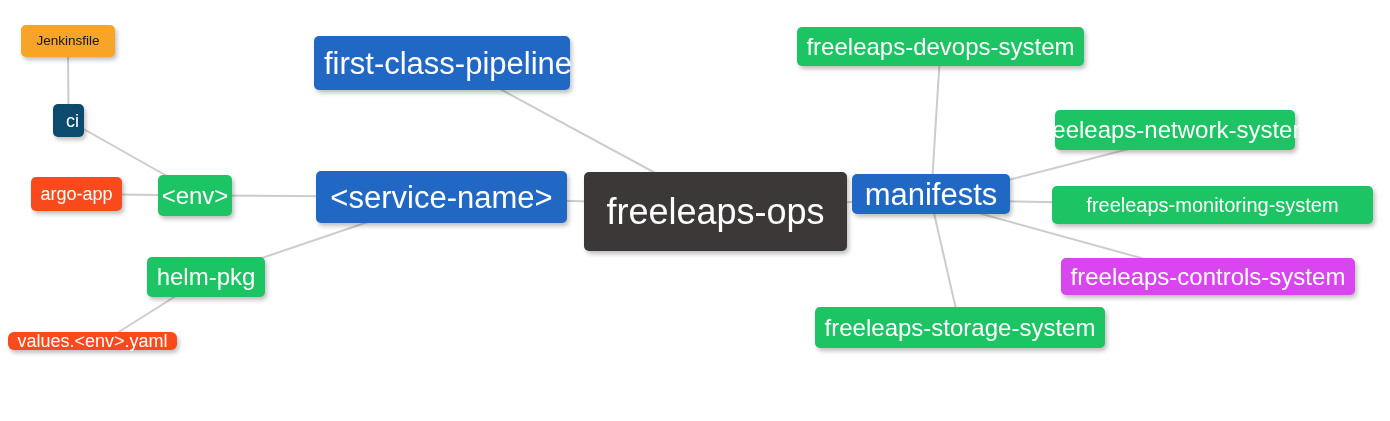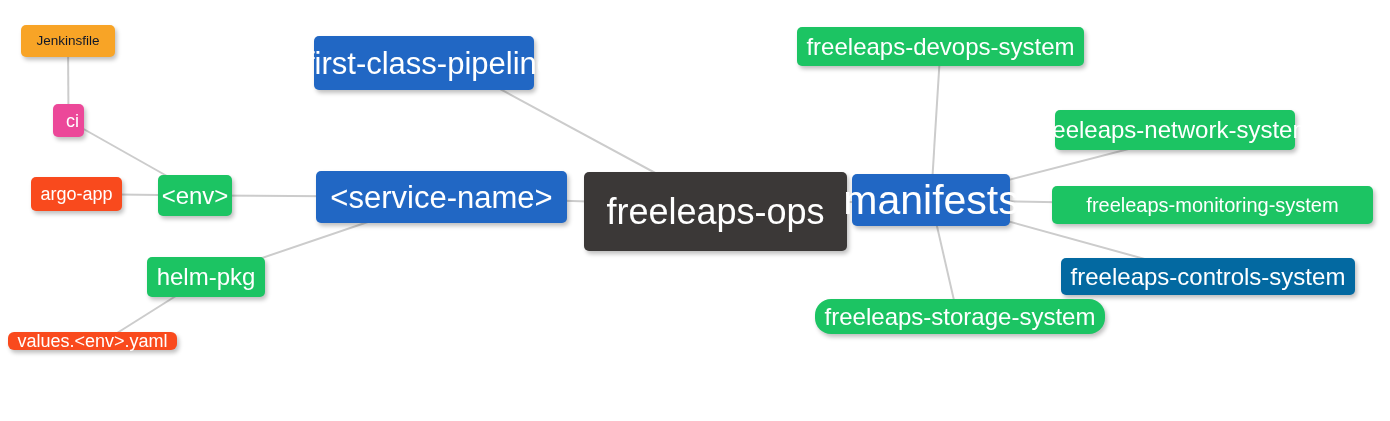--- a/index.html
+++ b/index.html
@@ -47,27 +47,27 @@
       <line x1="201.5" y1="195.5" x2="76.5" y2="194" stroke="#cccccc" stroke-width="2"></line>
       <line x1="68.5" y1="120.5" x2="68" y2="41" stroke="#cccccc" stroke-width="2"></line>
       <line x1="206" y1="277" x2="92.5" y2="348.5" stroke="#cccccc" stroke-width="2"></line>
       <line x1="931" y1="200" x2="940.5" y2="46.5" stroke="#cccccc" stroke-width="2"></line>
       <line x1="931" y1="200" x2="1202.5" y2="130" stroke="#cccccc" stroke-width="2"></line>
       <line x1="931" y1="200" x2="1212.5" y2="205" stroke="#cccccc" stroke-width="2"></line>
       <line x1="931" y1="200" x2="1208" y2="276.5" stroke="#cccccc" stroke-width="2"></line>
       <line x1="931" y1="200" x2="960" y2="326.5" stroke="#cccccc" stroke-width="2"></line>
     </svg>
 <div class="node" style="left: 584px; top: 172px; width: 263px; height: 79px; background: rgb(59, 56, 55); color: rgb(255, 255, 255); font-size: 36px;">freeleaps-ops</div>
-    <div class="node" style="left: 314px; top: 36px; width: 220px; height: 54px; background: rgb(33, 103, 196); color: rgb(255, 255, 255); font-size: 31px; padding-left: 12px;">first-class-pipeline</div>
+    <div class="node" style="left: 314px; top: 36px; width: 256px; height: 54px; background: rgb(33, 103, 196); color: rgb(255, 255, 255); font-size: 31px; padding-left: 12px;">first-class-pipeline</div>
     <div class="node" style="left: 316px; top: 171px; width: 251px; height: 52px; background: rgb(33, 103, 196); color: rgb(255, 255, 255); font-size: 31px;">&lt;service-name&gt;</div>
-    <div class="node" style="left: 852px; top: 174px; width: 158px; height: 52px; background: rgb(33, 103, 196); color: rgb(255, 255, 255); font-size: 41px;">manifests</div>
+    <div class="node" style="left: 852px; top: 174px; width: 158px; height: 40px; background: rgb(33, 103, 196); color: rgb(255, 255, 255); font-size: 31px;">manifests</div>
     <div class="node" style="left: 158px; top: 175px; width: 74px; height: 41px; background: rgb(28, 196, 99); color: rgb(255, 255, 255); font-size: 24px;">&lt;env&gt;</div>
     <div class="node" style="left: 147px; top: 257px; width: 118px; height: 40px; background: rgb(28, 196, 99); color: rgb(255, 255, 255); font-size: 24px;">helm-pkg</div>
     <div class="node" style="left: 797px; top: 27px; width: 287px; height: 39px; background: rgb(28, 196, 99); color: rgb(255, 255, 255); font-size: 24px;">freeleaps-devops-system</div>
     <div class="node" style="left: 1055px; top: 110px; width: 240px; height: 40px; background: rgb(28, 196, 99); color: rgb(255, 255, 255); font-size: 24px;">freeleaps-network-system</div>
     <div class="node" style="left: 1052px; top: 186px; width: 321px; height: 38px; background: rgb(28, 196, 99); color: rgb(255, 255, 255); font-size: 20px;">freeleaps-monitoring-system</div>
-    <div class="node" style="left: 1061px; top: 258px; width: 294px; height: 37px; background: #0369a1; color: rgb(255, 255, 255); font-size: 24px;">freeleaps-controls-system</div>
-    <div class="node" style="left: 815px; top: 299px; width: 290px; height: 35px; background: rgb(28, 196, 99); color: rgb(255, 255, 255); font-size: 24px; border-radius: 16px;">freeleaps-storage-system</div>
-    <div class="node" style="left: 53px; top: 104px; width: 31px; height: 33px; background: #ec4899; color: rgb(255, 255, 255); font-size: 18px; padding-left: 8px;">ci</div>
+    <div class="node" style="left: 1061px; top: 258px; width: 294px; height: 37px; background: #d946ef; color: rgb(255, 255, 255); font-size: 24px;">freeleaps-controls-system</div>
+    <div class="node" style="left: 815px; top: 307px; width: 290px; height: 41px; background: rgb(28, 196, 99); color: rgb(255, 255, 255); font-size: 24px;">freeleaps-storage-system</div>
+    <div class="node" style="left: 53px; top: 104px; width: 31px; height: 33px; background: #0c4a6e; color: rgb(255, 255, 255); font-size: 18px; padding-left: 8px;">ci</div>
     <div class="node" style="left: 31px; top: 177px; width: 91px; height: 34px; background: rgb(249, 74, 29); color: rgb(255, 255, 255); font-size: 18px;">argo-app</div>
     <div class="node" style="left: 8px; top: 332px; width: 169px; height: 18px; background: rgb(249, 74, 29); color: rgb(255, 255, 255); font-size: 18px; border-radius: 6px;">values.&lt;env&gt;.yaml</div>
     <div class="node" style="left: 21px; top: 25px; width: 94px; height: 32px; background: rgb(248, 164, 38); color: #0f172a; font-size: 13.5px;">Jenkinsfile</div>
   </div>
 
 </body></html>

